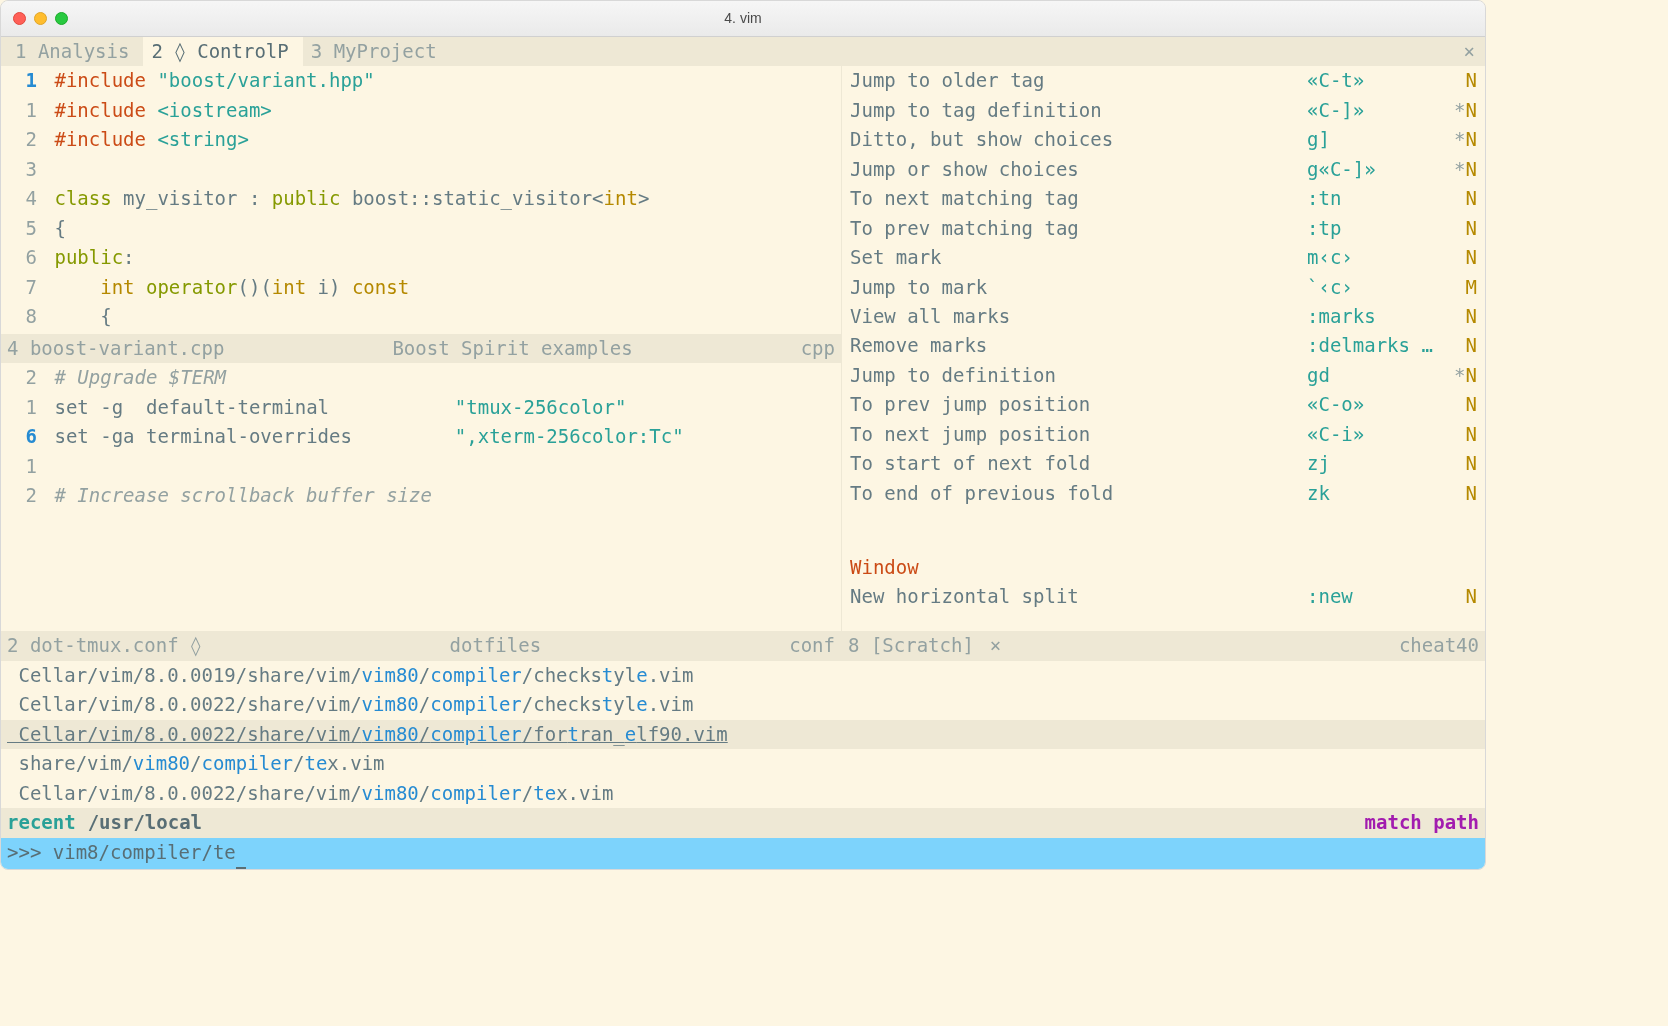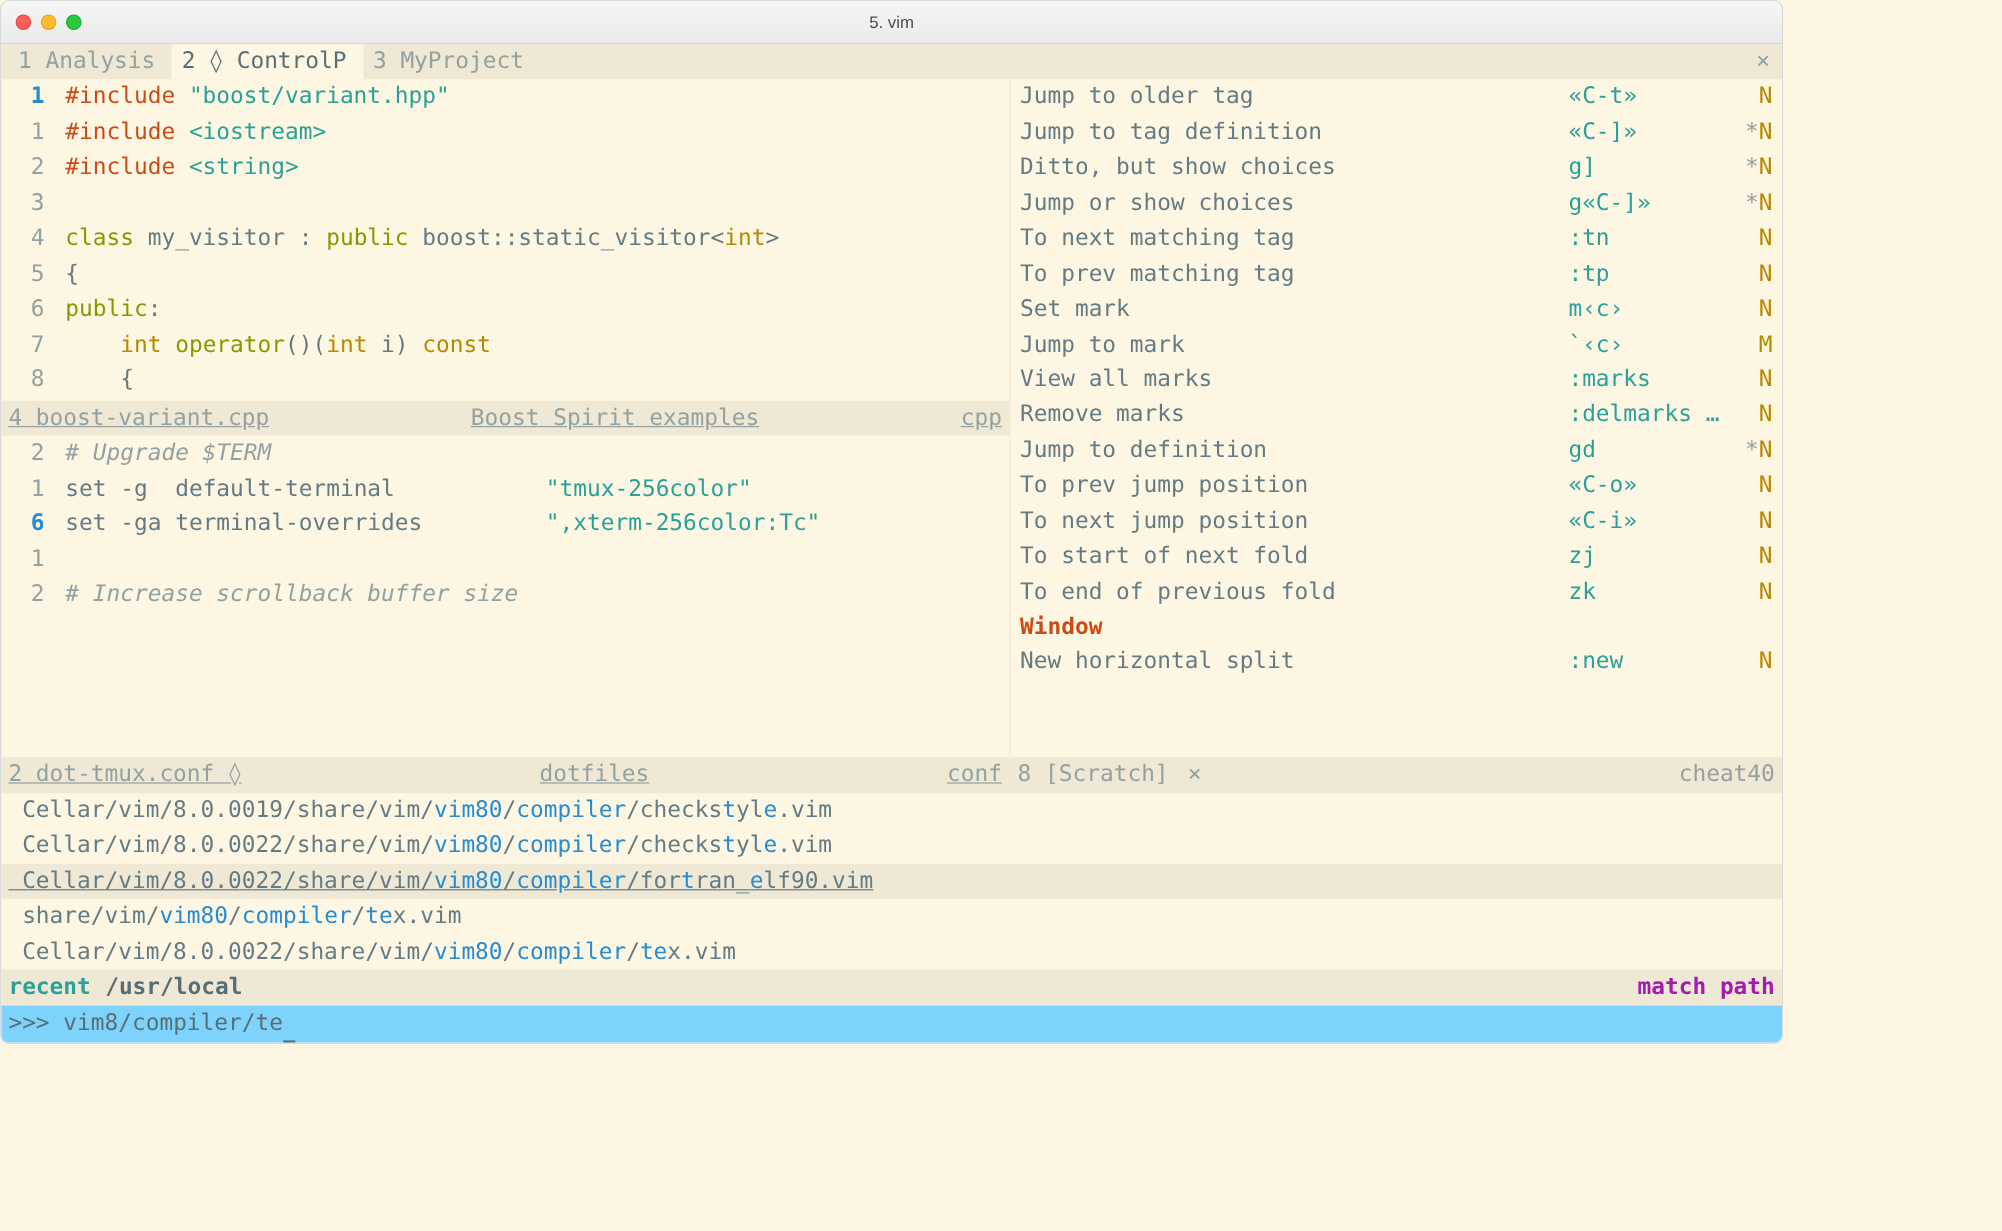--- a/index.html
+++ b/index.html
@@ -93,30 +93,29 @@
   .type { color:#b58900; }
   .ident { color:#657b83; }
   .num { color:#2aa198; }
   .op { color:#657b83; }
   .comment { color:#93a1a1; font-style:italic; }
   .statusbar {
     background:#eee8d5;
     color:#93a1a1;
     display:flex;
     padding: 0 6px;
-    text-decoration: underline;
   }
   .statusbar .l { flex:0 0 auto; }
   .statusbar .m { flex:1; text-align:center; }
   .statusbar .r { flex:0 0 auto; }
   .cheat-row { display:flex; padding:0 8px; }
   .cheat-desc { flex:1; color:#657b83; white-space:pre; }
   .cheat-key { width:140px; color:#2aa198; white-space:pre; }
   .cheat-mode { width:30px; text-align:right; color:#b58900; }
-  .cheat-header { color:#cb4b16; font-weight:bold; padding:0 8px; }
+  .cheat-header { color:#cb4b16; font-weight:normal; padding:0 8px;margin-top:45px; }
   .cheat-star { color:#93a1a1; }
   .rstatus {
     background:#eee8d5; color:#93a1a1;
     display:flex; padding:0 6px;align-items:center;
   }
   .rstatus .close { margin-left: 16px; }
   .rstatus .sp { flex:1; }
   .ctrlp {
     background:#fdf6e3;
     border-top: 1px solid #eee8d5;
@@ -147,21 +146,21 @@
 </head>
 <body>
 
 <div class="window">
   <div class="titlebar">
     <div class="traffic">
       <div class="tl r"></div>
       <div class="tl y"></div>
       <div class="tl g"></div>
     </div>
-    <div class="title">5. vim</div>
+    <div class="title">4. vim</div>
   </div>
 
   <div class="tabline">
     <div class="tab">
       <span class="num">1</span>
       <span>Analysis</span>
     </div>
     <div class="tab active">
       <span class="num">2</span>
       <span>◊</span>

